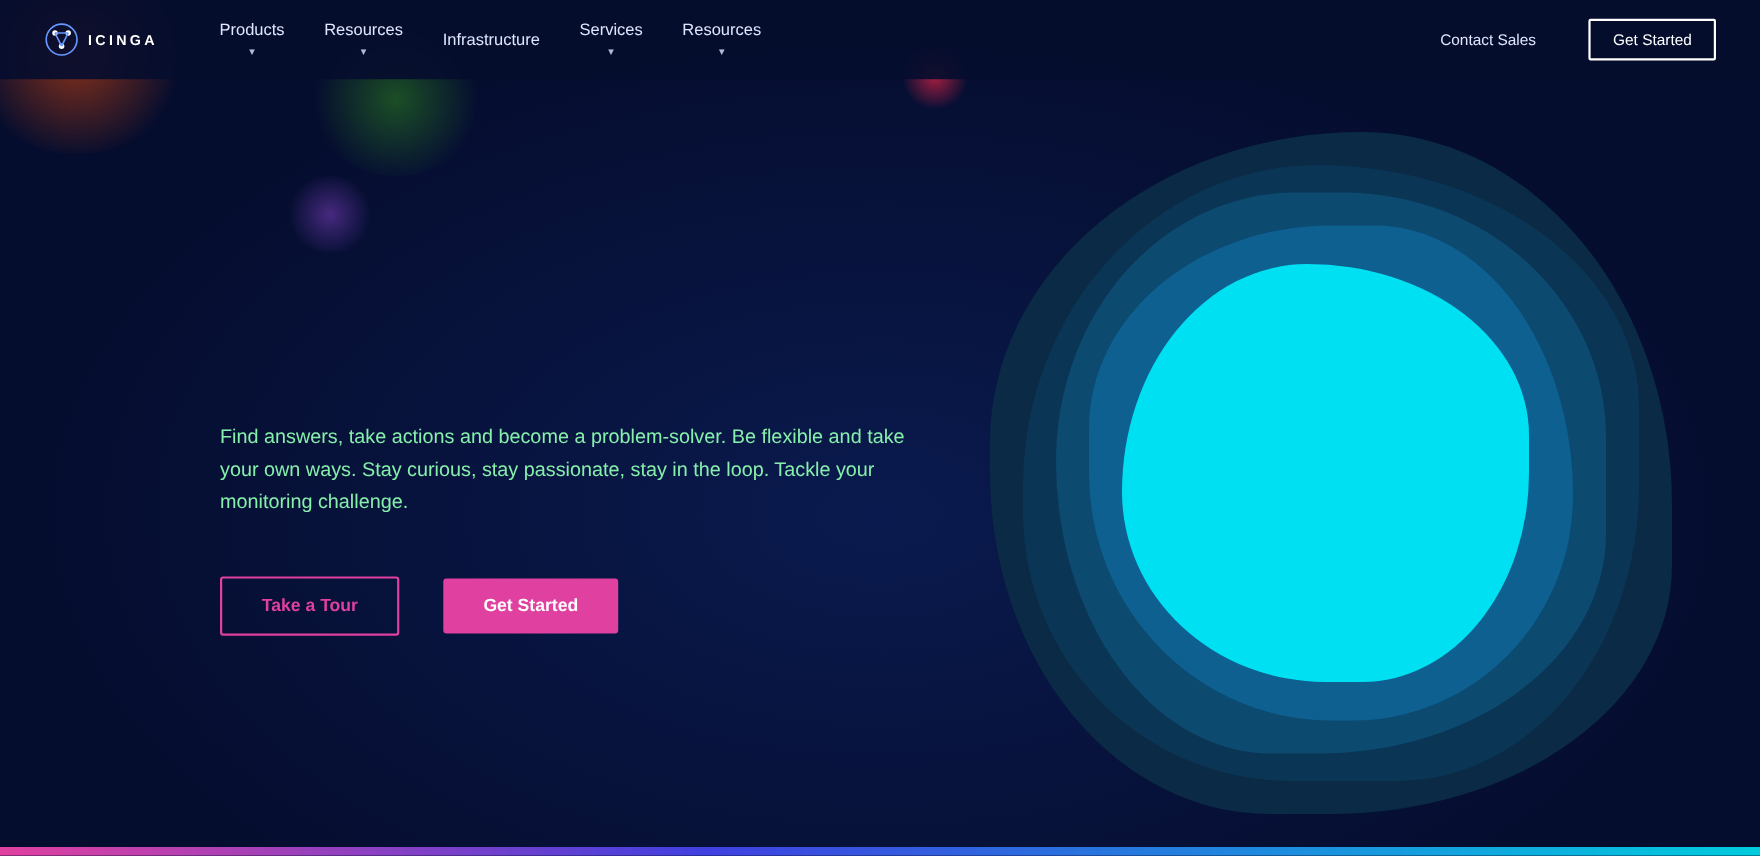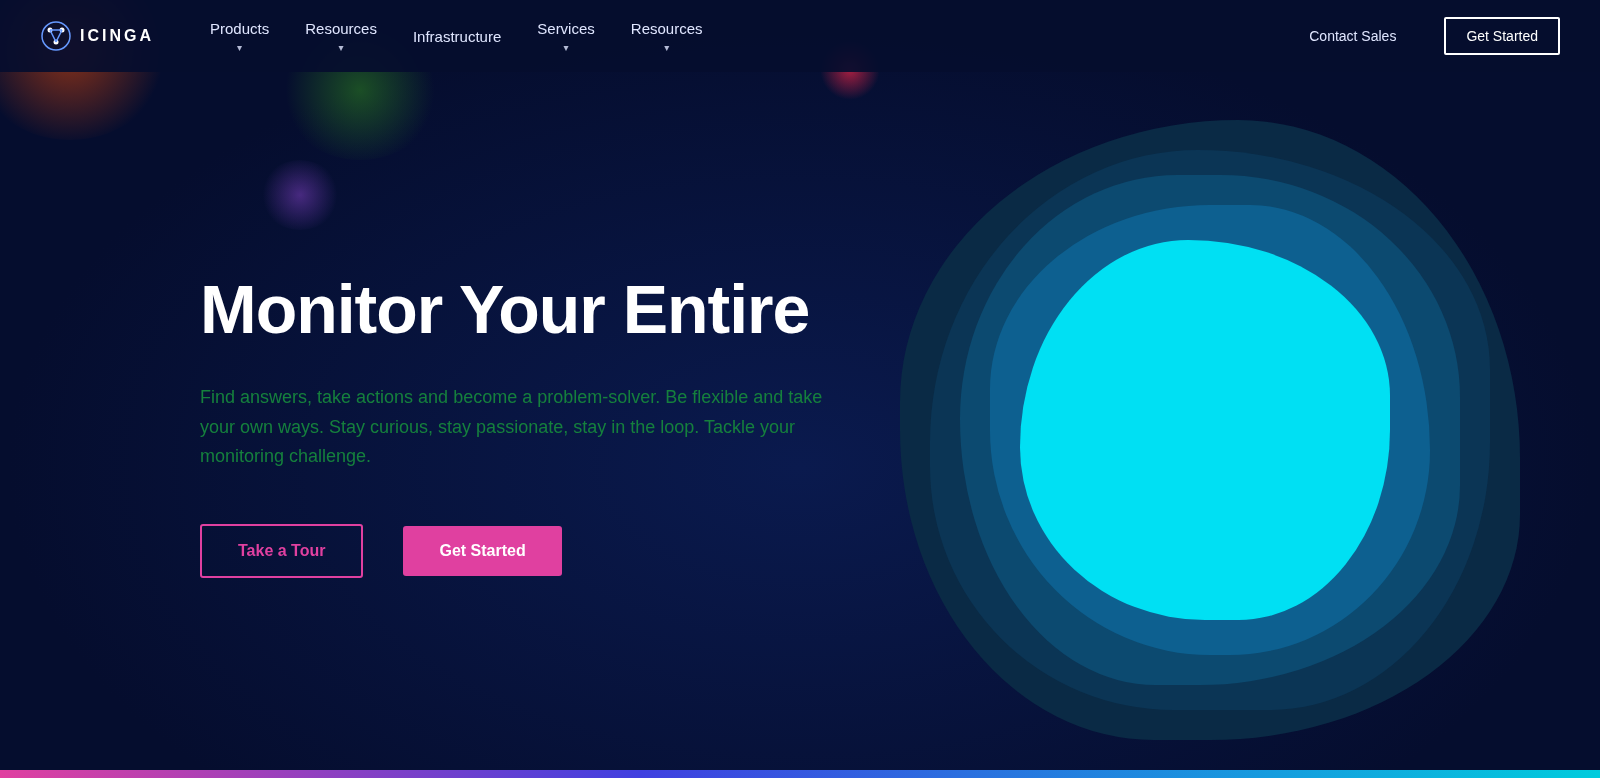--- a/index.html
+++ b/index.html
@@ -145,21 +145,21 @@
       margin-right: 40px;
       gap: 8px;
     }
 
     .nav-logo-icon {
       width: 32px;
       height: 32px;
     }
 
     .nav-logo-text {
-      font-size: 16px;
+      font-size: 13px;
       font-weight: 700;
       letter-spacing: 3px;
       text-transform: uppercase;
       color: #fff;
     }
 
     .nav-links {
       display: flex;
       align-items: center;
       gap: 4px;
@@ -227,21 +227,21 @@
       font-weight: 800;
       line-height: 1.1;
       color: #ffffff;
       margin-bottom: 36px;
       letter-spacing: -1px;
     }
 
     .hero-subtitle {
       font-size: 18px;
       line-height: 1.65;
-      color: #15803d;
+      color: #86efac;
       max-width: 680px;
       margin-bottom: 52px;
       font-weight: 400;
     }
 
     .hero-buttons {
       display: flex;
       gap: 40px;
       align-items: center;
     }
@@ -336,21 +336,21 @@
   </div>
 
   <div class="nav-right">
     <span class="btn-contact">Contact Sales</span>
     <span class="btn-get-started-nav">Get Started</span>
   </div>
 </nav>
 
 <section class="hero">
   <h1 class="hero-title">
-    <span>Monitor Your Entire</span><br>
+    <br>
   </h1>
   <p class="hero-subtitle">Find answers, take actions and become a problem-solver. Be flexible and take your own ways. Stay curious, stay passionate, stay in the loop. Tackle your monitoring challenge.</p>
   <div class="hero-buttons">
     <button class="btn-tour">Take a Tour</button>
     <button class="btn-started">Get Started</button>
   </div>
 </section>
 
 <div class="bottom-bar"></div>
 

